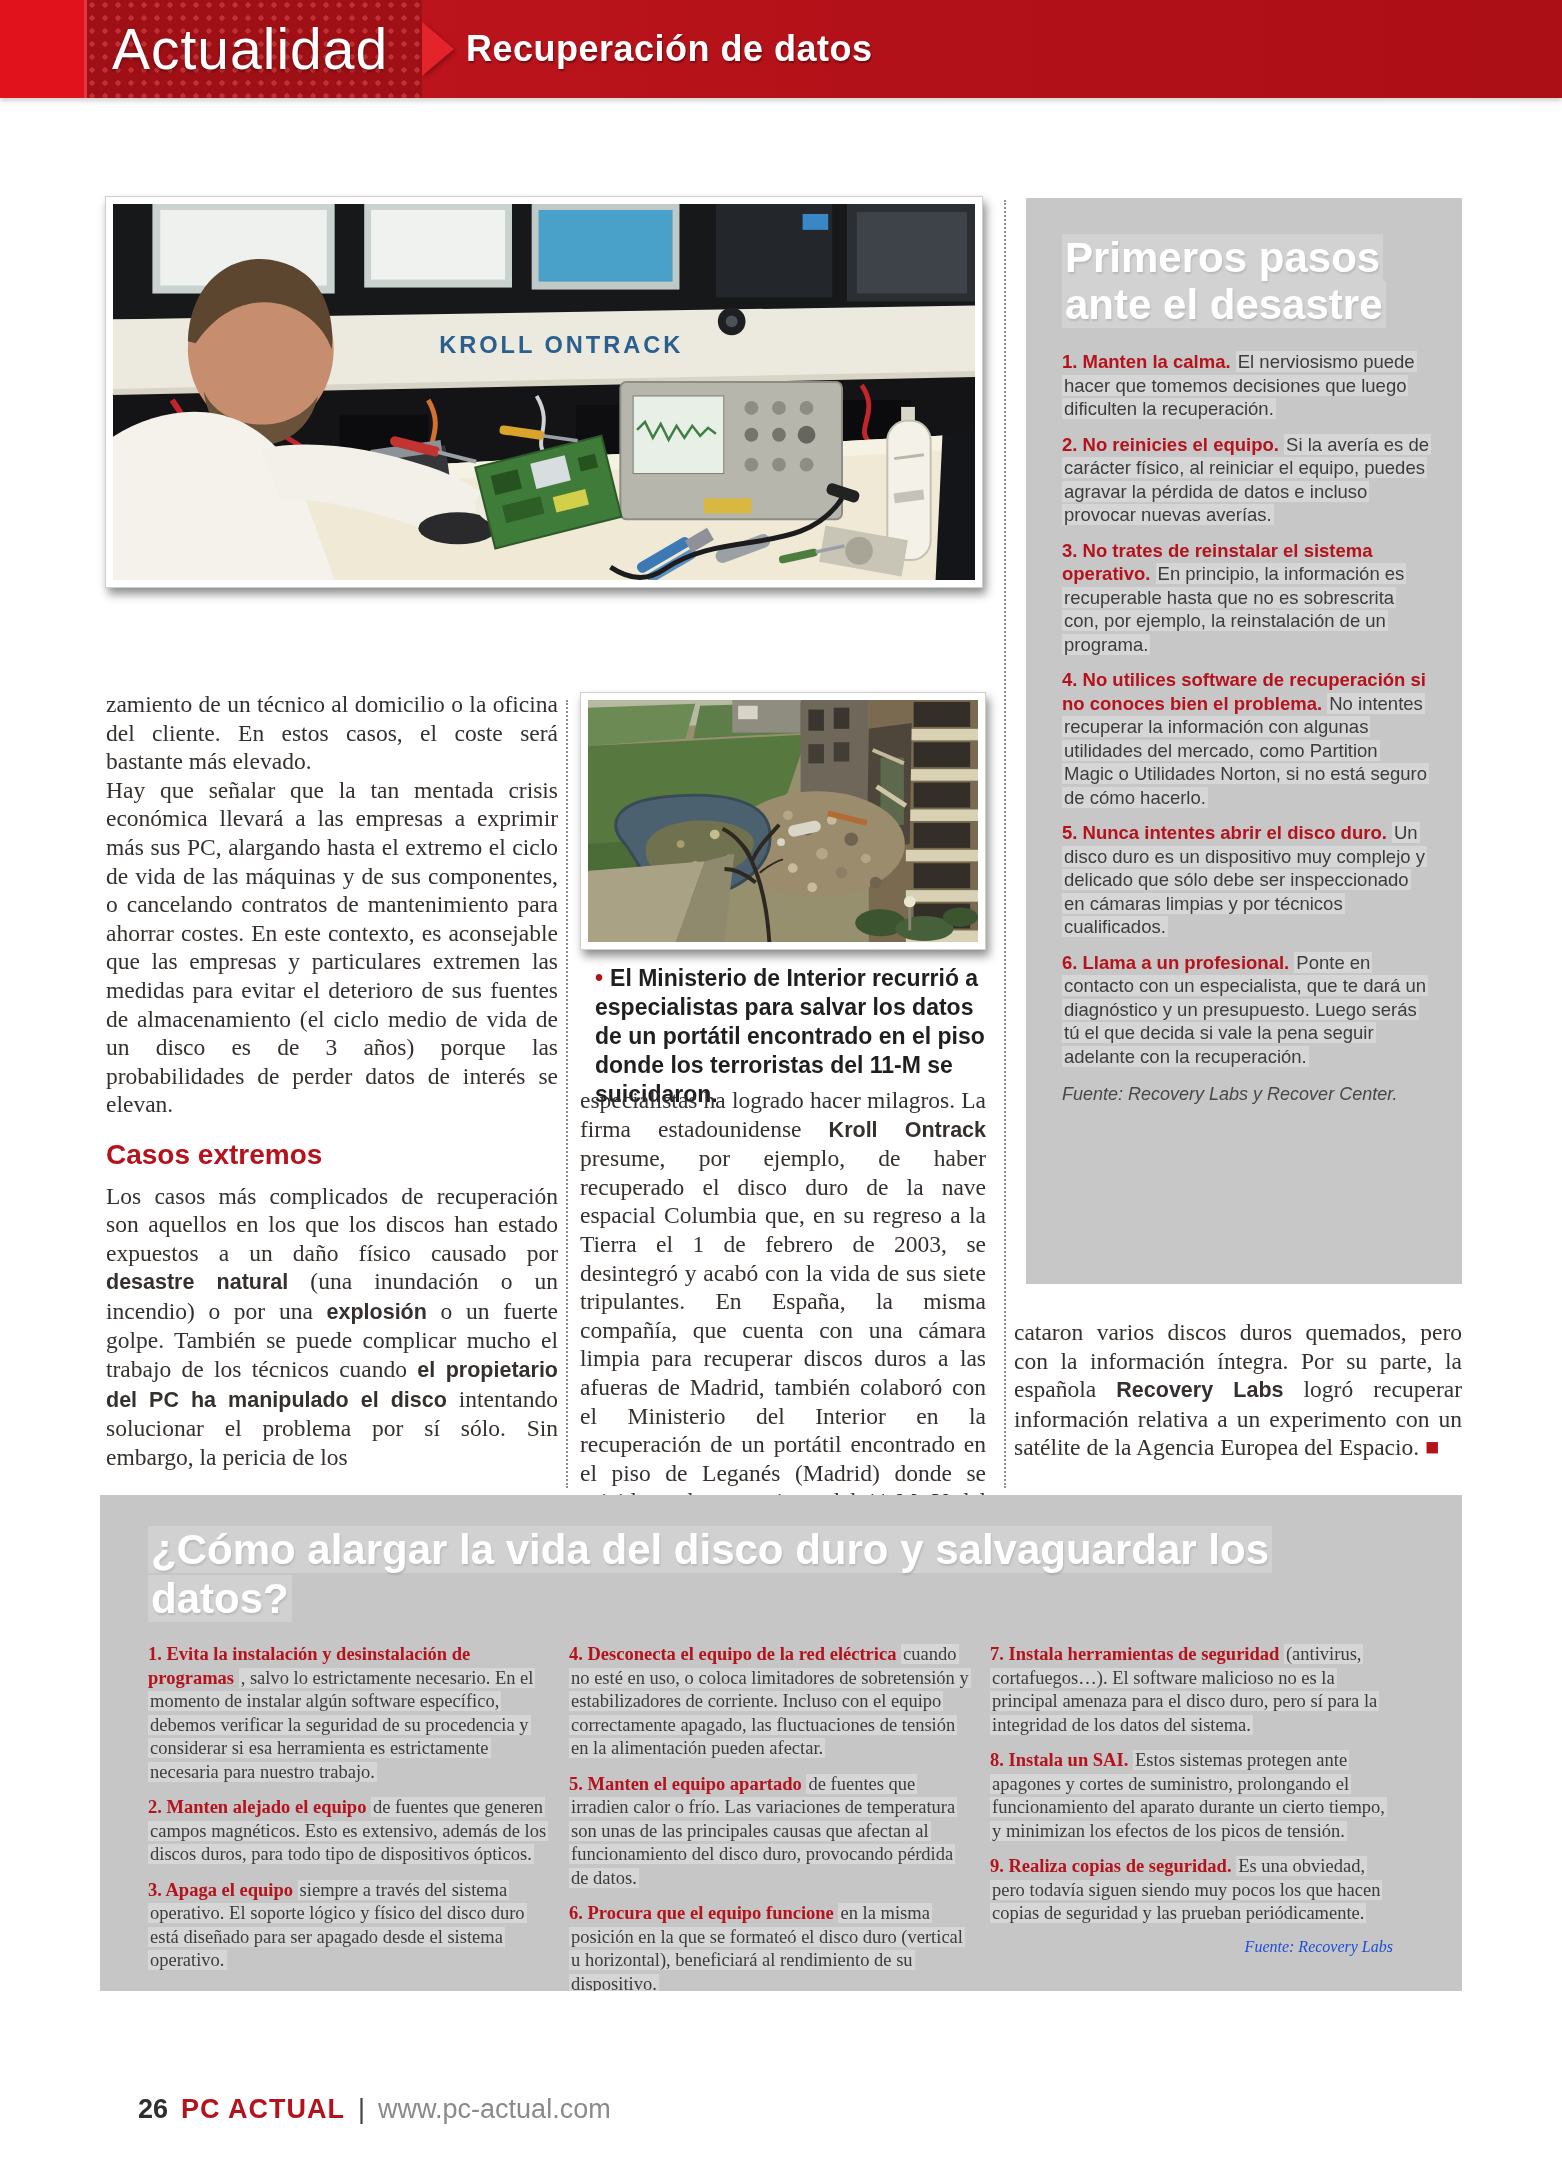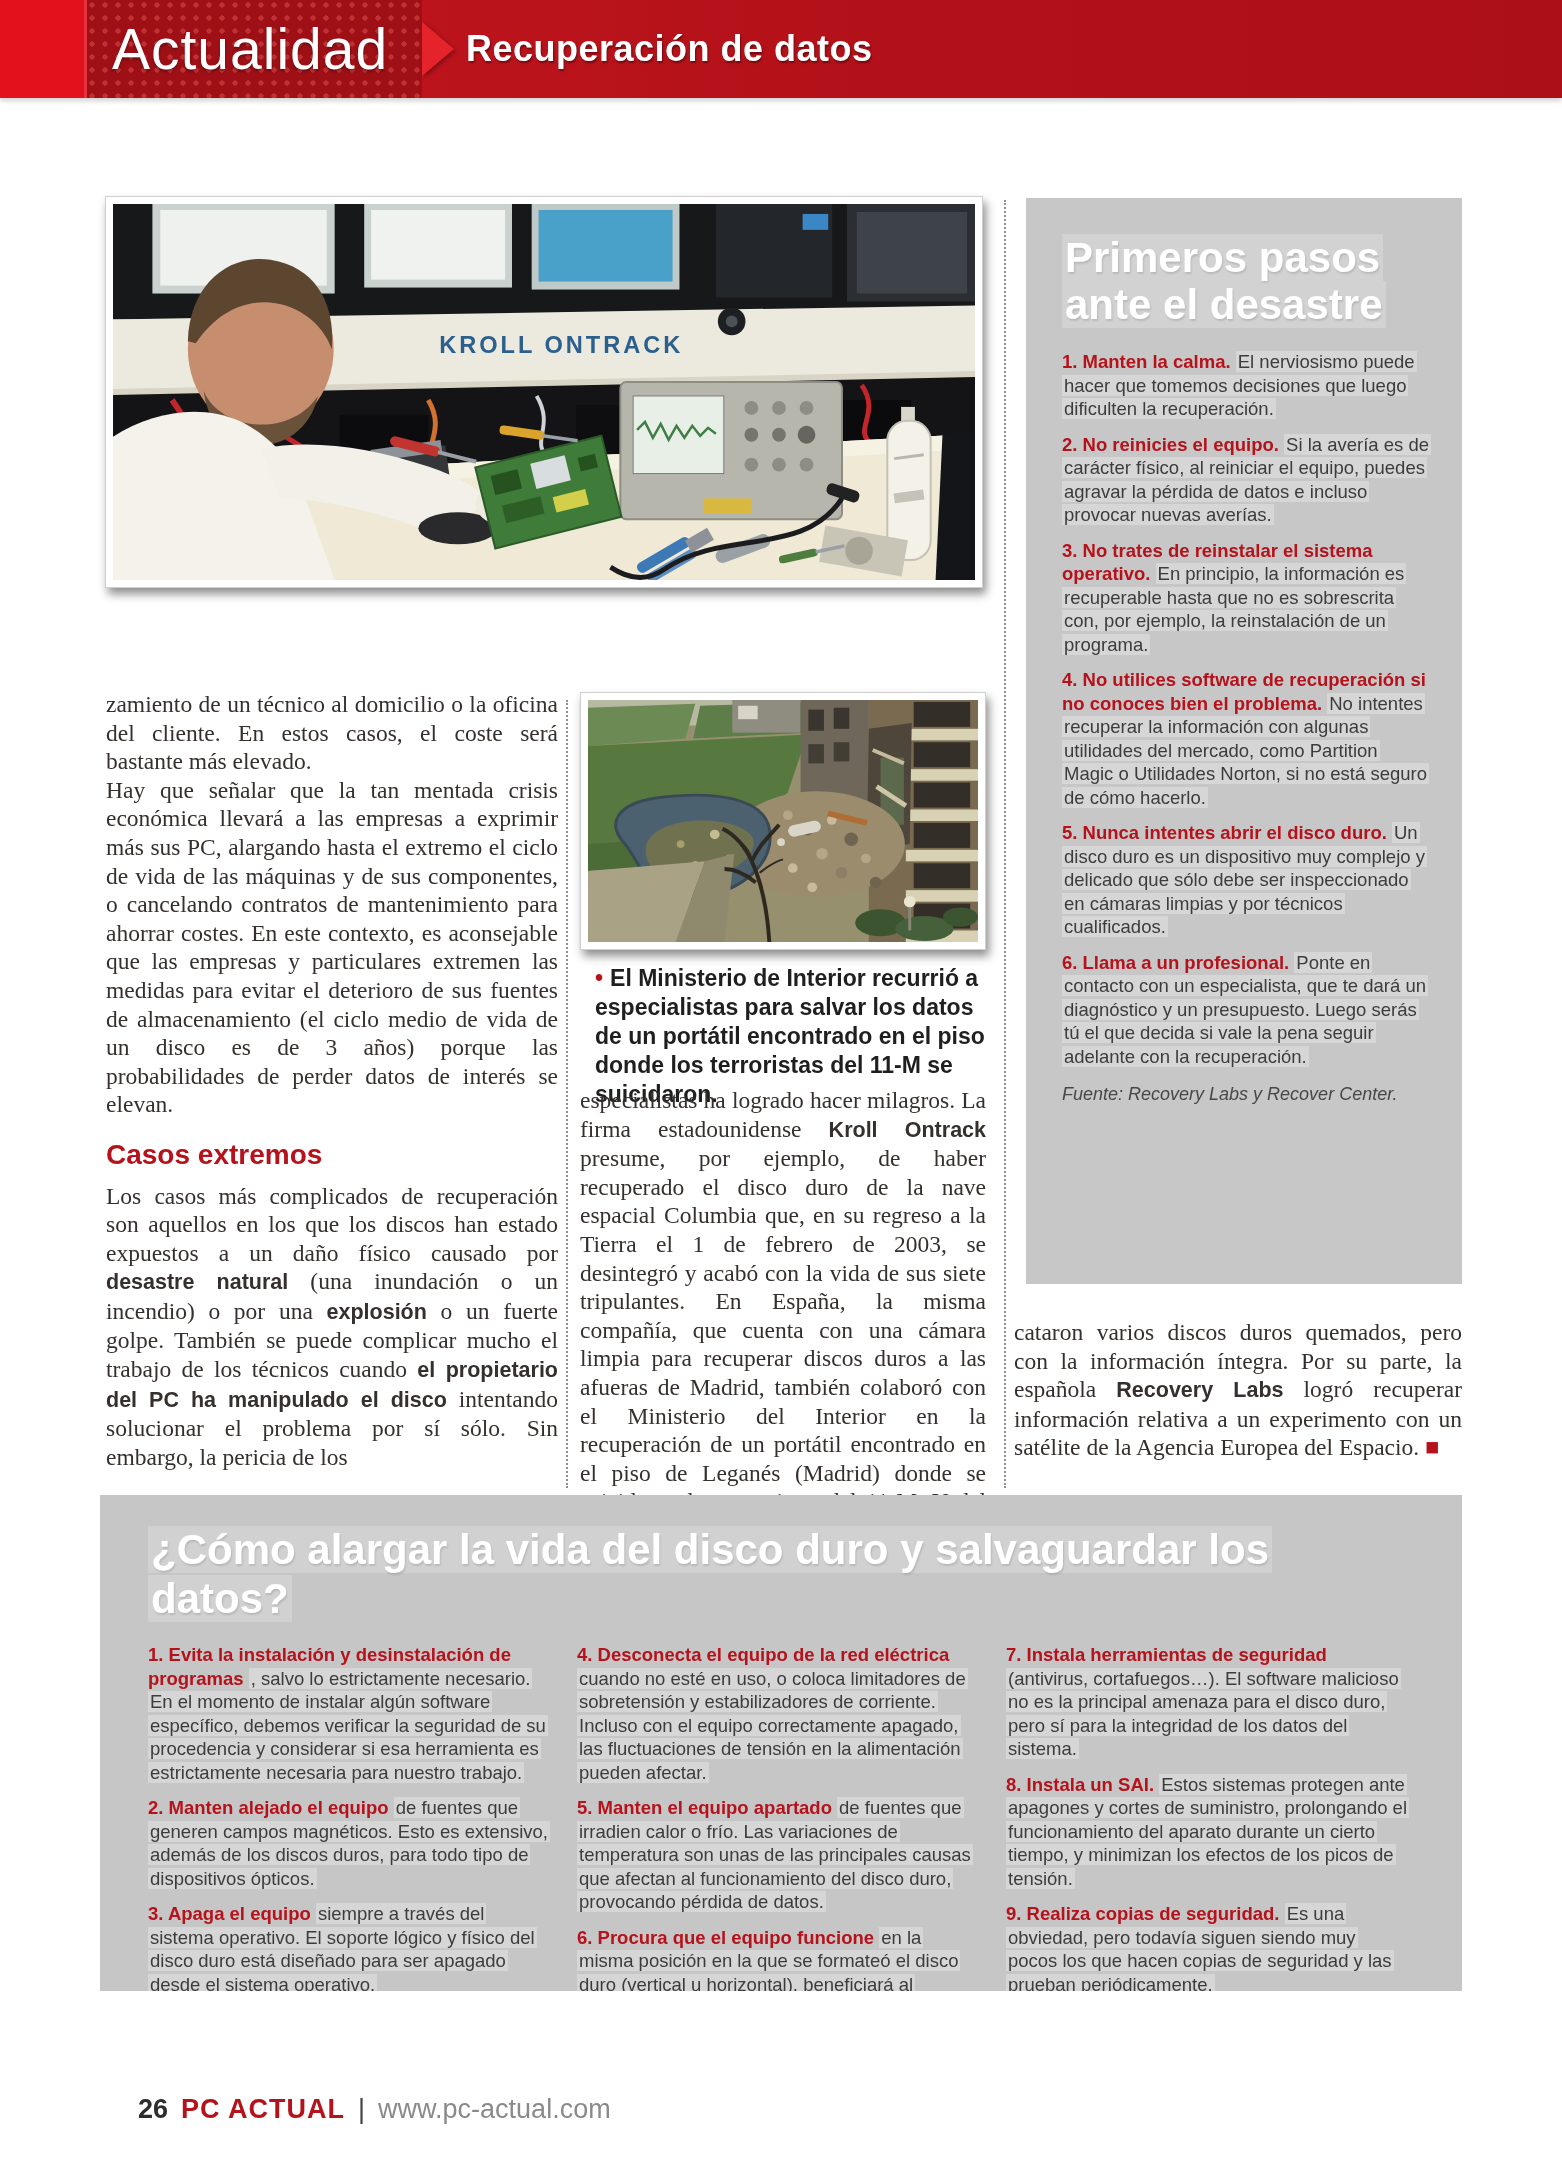--- a/index.html
+++ b/index.html
@@ -60,24 +60,24 @@
   .hl-title{background:rgba(255,255,255,.20);-webkit-box-decoration-break:clone;box-decoration-break:clone;padding:0 3px;}
   .sb-item{font-size:18.5px;line-height:23.5px;color:#3c3c3c;margin:0 0 12px 0;}
   .lead{color:#b5121c;font-weight:bold;}
   .btxt{background:rgba(255,255,255,.28);-webkit-box-decoration-break:clone;box-decoration-break:clone;padding:0 2px;}
   .sb-source{font-size:18px;font-style:italic;color:#474747;margin-top:16px;}
 
   .tipsbox{position:absolute;left:100px;top:1495px;width:1362px;height:496px;background:#c6c6c6;
            box-sizing:border-box;padding:26px 40px 0 48px;overflow:hidden;}
   .tips-title{font-size:42px;line-height:49px;font-weight:bold;color:#fff;width:1180px;
               margin:4px 0 20px 0;text-shadow:1px 2px 2px rgba(0,0,0,.12);}
-  .tips-cols{display:flex;gap:26px;}
+  .tips-cols{display:flex;gap:18px;font-family:Liberation Serif, serif;}
   .tips-col{width:403px;}
   .tip{font-size:18.5px;line-height:23.5px;color:#3c3c3c;margin:0 0 12px 0;}
-  .tips-source{font-size:23px;font-style:italic;color:#b91c1c;margin-top:10px;}
+  .tips-source{font-size:16px;font-style:italic;color:#1d4ed8;margin-top:10px;text-align:right;}
 
   
   .footer{position:absolute;left:138px;top:2094px;display:flex;align-items:flex-end;gap:13px;}
   .footer-page{font-size:27px;font-weight:bold;color:#2e2e2e;}
   .footer-brand{font-size:27px;font-weight:bold;color:#b5121c;letter-spacing:1px;}
   .footer-sep{font-size:27px;color:#444;}
   .footer-url{font-size:27px;color:#8a8a8a;}
 </style>
 </head>
 <body>

